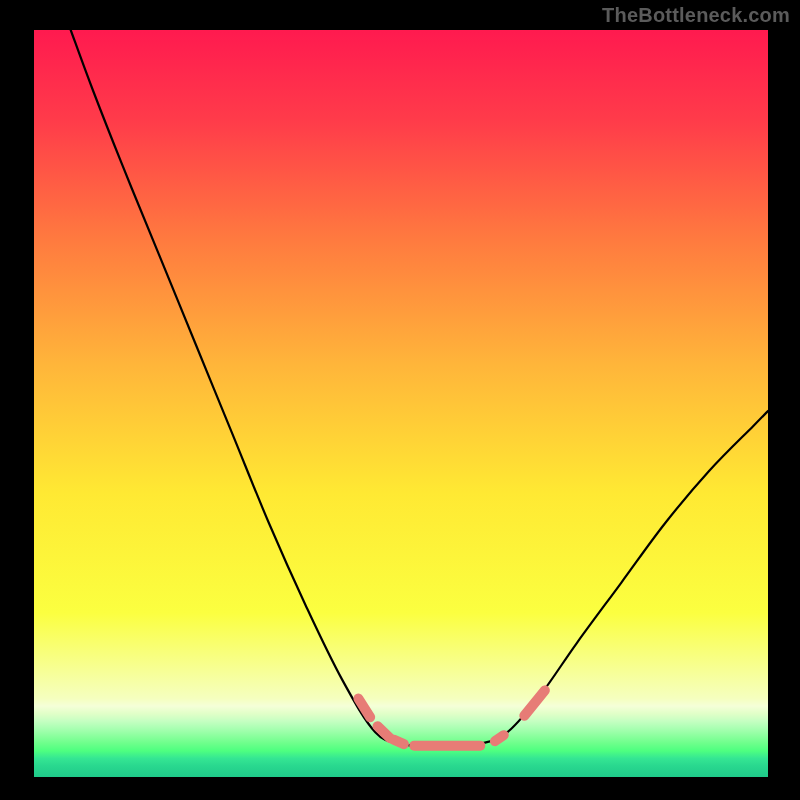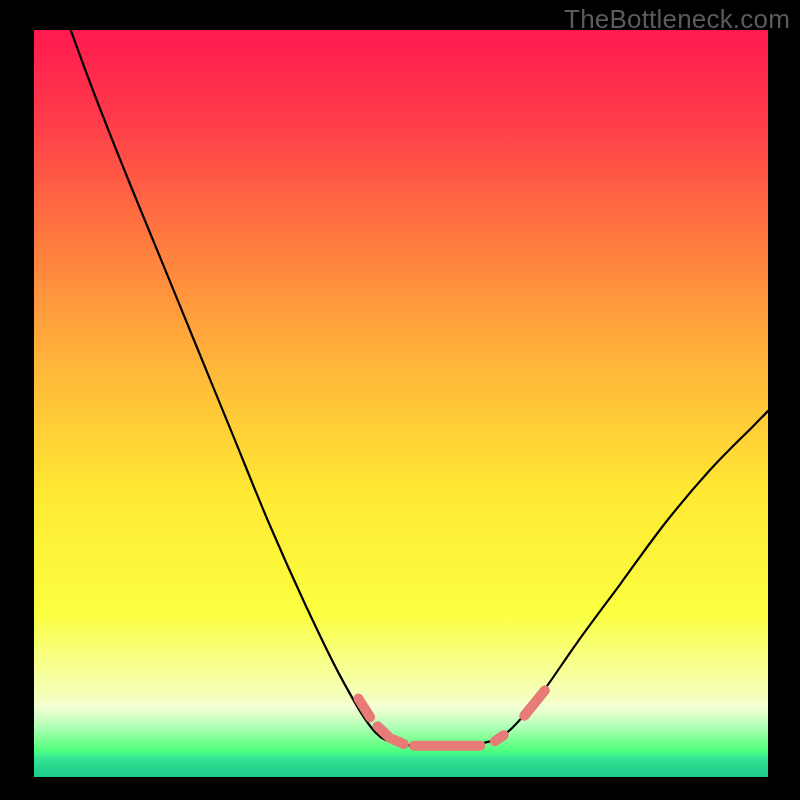--- a/index.html
+++ b/index.html
@@ -15,22 +15,22 @@
     position: relative;
     width: 800px;
     height: 800px;
     background: #000;
   }
   .watermark {
     position: absolute;
     top: 4px;
     right: 10px;
     color: #5b5b5b;
-    font-size: 26px;
-    font-weight: 400;
+    font-size: 20px;
+    font-weight: 700;
     letter-spacing: 0.2px;
     z-index: 5;
   }
   .plot-area {
     position: absolute;
     box-sizing: border-box;
   }
   .curve-svg {
     position: absolute;
     left: 0;

